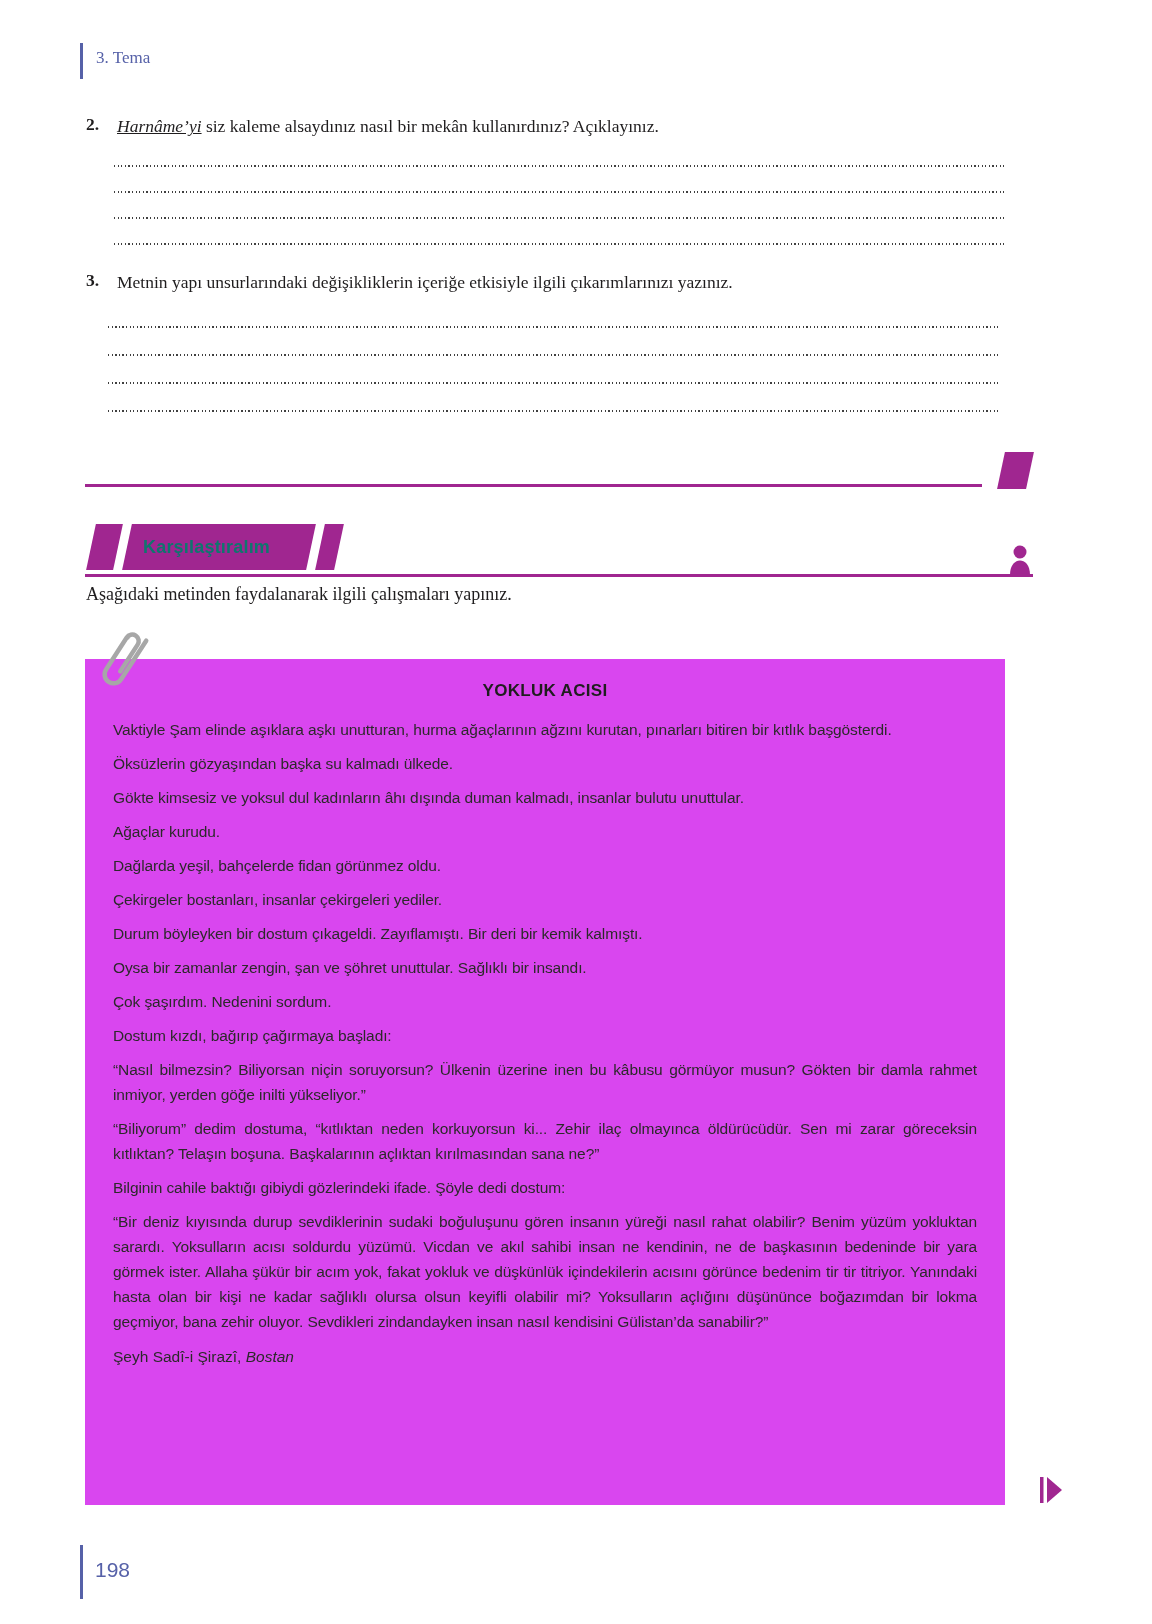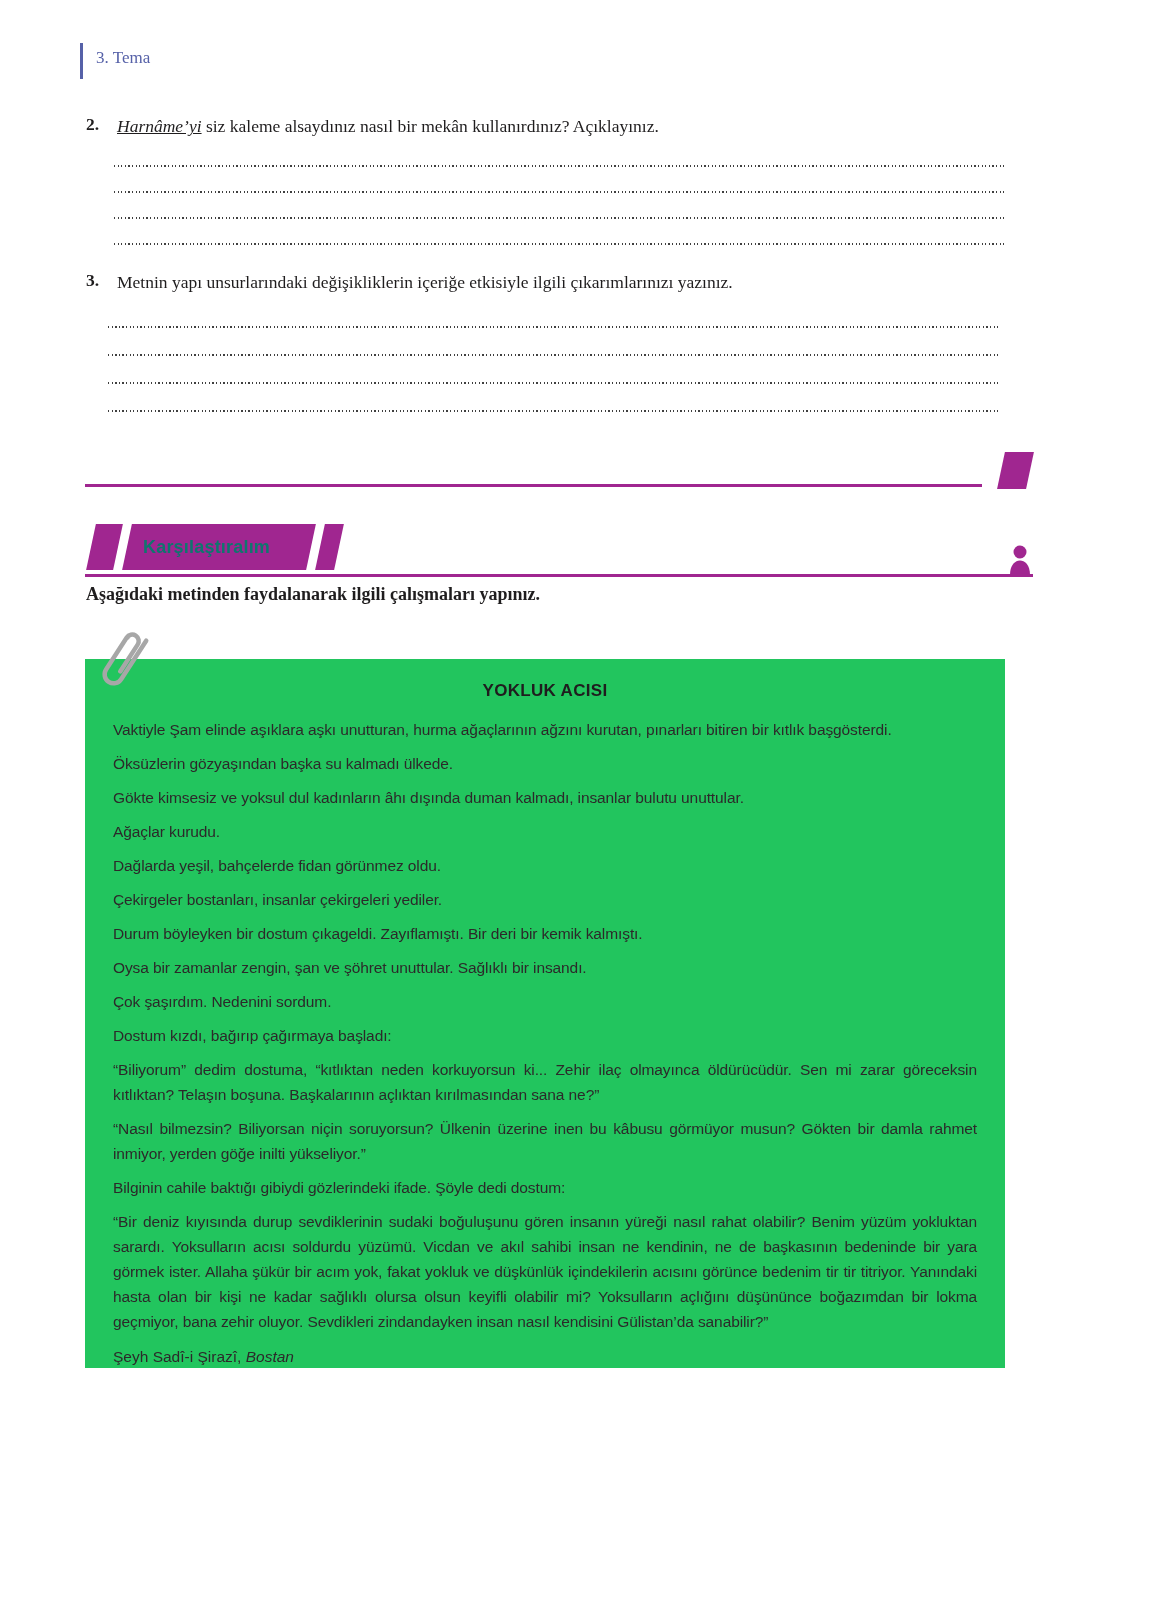--- a/index.html
+++ b/index.html
@@ -1,18 +1,18 @@
 <!DOCTYPE html>
 <html lang="tr"><head>
 <meta charset="utf-8">
 <style>
   * { margin:0; padding:0; box-sizing:border-box; }
   body { background:#ffffff; font-family:"Liberation Serif", serif; }
   .page {
-    position:relative; width:1152px; height:1368px; background:#ffffff;
+    position:relative; width:1152px; height:1624px; background:#ffffff;
     overflow:hidden; margin:0 auto;
   }
   
   .vrule { position:absolute; width:2.5px; background:#5661a8; }
   .theme-label {
     position:absolute; left:96px; top:48px; font-size:17px; color:#5661a8;
     font-family:"Liberation Serif", serif;
   }
   .page-number {
     position:absolute; left:95px; top:1558px; font-size:21px; color:#5661a8;
@@ -34,27 +34,27 @@
   
   .div-line { position:absolute; background:#a02690; }
   .skew-block { position:absolute; background:#a02690; transform:skewX(-12deg); }
   
   .banner-label {
     position:absolute; left:143px; top:524px; height:46px; line-height:47px;
     color:#0f766e; font-family:"Liberation Sans", sans-serif; font-weight:bold;
     font-size:18px; letter-spacing:0.2px; z-index:3;
   }
   .instruction {
-    position:absolute; left:86px; top:584px; font-size:18px; font-weight:bold;
+    position:absolute; left:86px; top:584px; font-size:18px; font-weight:normal;
     color:#1f1d1e; font-family:"Liberation Serif", serif;
   }
   
   .reading-box {
     position:absolute; left:85px; top:659px; width:920px; height:846px;
-    background:#22c55e; padding:18px 28px 14px 28px; overflow:hidden;
+    background:#d946ef; padding:18px 28px 14px 28px; overflow:hidden;
     font-family:"Liberation Sans", sans-serif; color:#2c292a;
   }
   .reading-title {
     text-align:center; font-weight:bold; font-size:17px; letter-spacing:0.3px;
     margin:4px 0 16px 0; color:#1f1d1e;
   }
   .reading-box p {
     font-size:15.5px; line-height:25px; margin-bottom:9px; text-align:justify;
     letter-spacing:-0.1px;
   }
@@ -108,22 +108,22 @@
     <p>Vaktiyle Şam elinde aşıklara aşkı unutturan, hurma ağaçlarının ağzını kurutan, pınarları bitiren bir kıtlık başgösterdi.</p>
     <p>Öksüzlerin gözyaşından başka su kalmadı ülkede.</p>
     <p>Gökte kimsesiz ve yoksul dul kadınların âhı dışında duman kalmadı, insanlar bulutu unuttular.</p>
     <p>Ağaçlar kurudu.</p>
     <p>Dağlarda yeşil, bahçelerde fidan görünmez oldu.</p>
     <p>Çekirgeler bostanları, insanlar çekirgeleri yediler.</p>
     <p>Durum böyleyken bir dostum çıkageldi. Zayıflamıştı. Bir deri bir kemik kalmıştı.</p>
     <p>Oysa bir zamanlar zengin, şan ve şöhret unuttular. Sağlıklı bir insandı.</p>
     <p>Çok şaşırdım. Nedenini sordum.</p>
     <p>Dostum kızdı, bağırıp çağırmaya başladı:</p>
+    <p>“Nasıl bilmezsin? Biliyorsan niçin soruyorsun? Ülkenin üzerine inen bu kâbusu görmüyor musun? Gökten bir damla rahmet inmiyor, yerden göğe inilti yükseliyor.”</p>
     <p>“Biliyorum” dedim dostuma, “kıtlıktan neden korkuyorsun ki... Zehir ilaç olmayınca öldürücüdür. Sen mi zarar göreceksin kıtlıktan? Telaşın boşuna. Başkalarının açlıktan kırılmasından sana ne?”</p>
-    <p>“Nasıl bilmezsin? Biliyorsan niçin soruyorsun? Ülkenin üzerine inen bu kâbusu görmüyor musun? Gökten bir damla rahmet inmiyor, yerden göğe inilti yükseliyor.”</p>
     <p>Bilginin cahile baktığı gibiydi gözlerindeki ifade. Şöyle dedi dostum:</p>
     <p>“Bir deniz kıyısında durup sevdiklerinin sudaki boğuluşunu gören insanın yüreği nasıl rahat olabilir? Benim yüzüm yokluktan sarardı. Yoksulların acısı soldurdu yüzümü. Vicdan ve akıl sahibi insan ne kendinin, ne de başkasının bedeninde bir yara görmek ister. Allaha şükür bir acım yok, fakat yokluk ve düşkünlük içindekilerin acısını görünce bedenim tir tir titriyor. Yanındaki hasta olan bir kişi ne kadar sağlıklı olursa olsun keyifli olabilir mi? Yoksulların açlığını düşününce boğazımdan bir lokma geçmiyor, bana zehir oluyor. Sevdikleri zindandayken insan nasıl kendisini Gülistan’da sanabilir?”</p>
     <div class="attribution"><span>Şeyh Sadî-i Şirazî, </span><span class="work">Bostan</span></div>
   </div>
 
   <svg class="icon" style="left:98px; top:616px;" width="52" height="92" viewBox="0 0 52 92">
     <g transform="rotate(33 26 46)" fill="none" stroke="#a7a7a7" stroke-width="4.5" stroke-linecap="round">
       <path d="M33,16 L33,62 a9,9 0 0 1 -18,0 L15,24 a6.5,6.5 0 0 1 13,0 L28,56"></path>
     </g>
     <circle cx="30" cy="22" r="1.6" fill="#a7a7a7"></circle>

